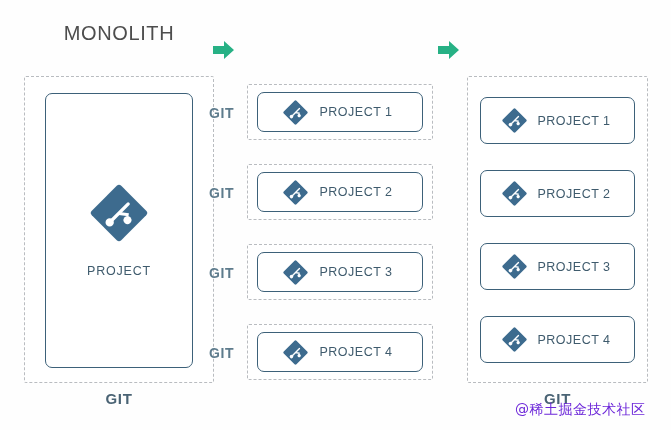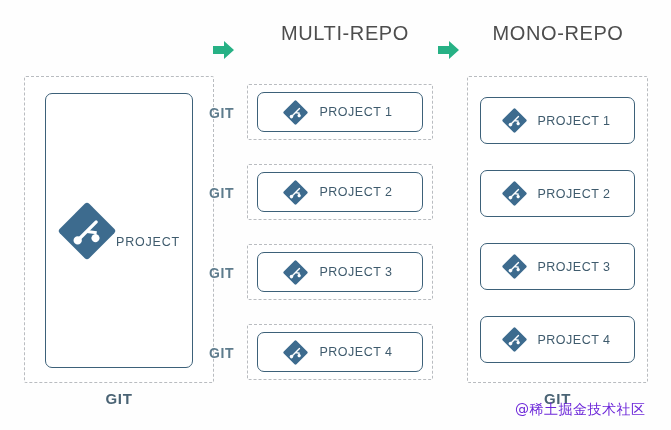--- a/index.html
+++ b/index.html
@@ -64,21 +64,21 @@
   }
 
   
   .col1-dashed { left: 24px;  top: 76px;  width: 190px; height: 307px; }
   .col1-solid  { left: 45px;  top: 93px;  width: 148px; height: 275px; }
 
   .mono-inner {
     position: absolute;
     left: 45px; top: 93px; width: 148px; height: 275px;
     display: flex;
-    flex-direction: row;
+    flex-direction: column;
     align-items: center;
     justify-content: center;
     box-sizing: border-box;
   }
   .mono-logo { width: 58px; height: 58px; display: block; }
   .mono-label {
     margin-top: 22px;
     font-size: 12.5px;
     letter-spacing: 0.8px;
     color: #3f5b6d;
@@ -184,32 +184,31 @@
     color: #6d28d9;
     letter-spacing: 0.5px;
     white-space: nowrap;
     font-family: "DejaVu Sans", sans-serif;
   }
 </style>
 </head>
 <body>
 
 <div class="header-row">
+  <div class="hdr hdr-monolith">MONOLITH</div>
 
   <svg class="arrow arrow-1" viewBox="0 0 22 20">
     <path d="M0 6 L11 6 L11 1 L21 10 L11 19 L11 14 L0 14 Z" fill="#27b185"></path>
   </svg>
 
-  <div class="hdr hdr-multi">MULTI-REPO</div>
 
   <svg class="arrow arrow-2" viewBox="0 0 22 20">
     <path d="M0 6 L11 6 L11 1 L21 10 L11 19 L11 14 L0 14 Z" fill="#27b185"></path>
   </svg>
 
-  <div class="hdr hdr-mono">MONO-REPO</div>
 </div>
 
 <div class="dashed col1-dashed"></div>
 <div class="solid col1-solid"></div>
 <div class="mono-inner">
   <svg class="mono-logo" viewBox="0 0 92 92">
     <g transform="rotate(45 46 46)">
       <rect x="13" y="13" width="66" height="66" rx="5" fill="#3d6b8e"></rect>
     </g>
     <g fill="#ffffff" transform="rotate(45 46 46)">

